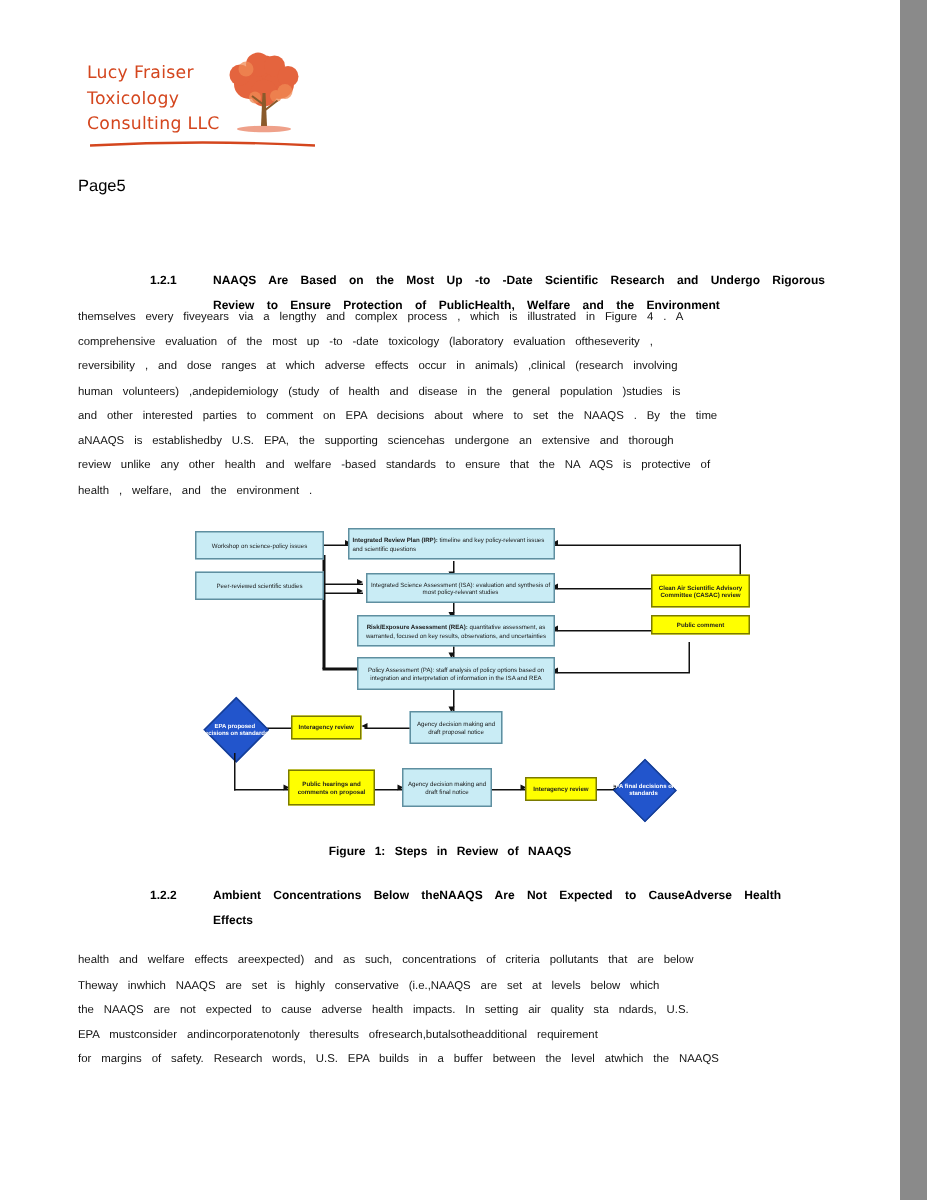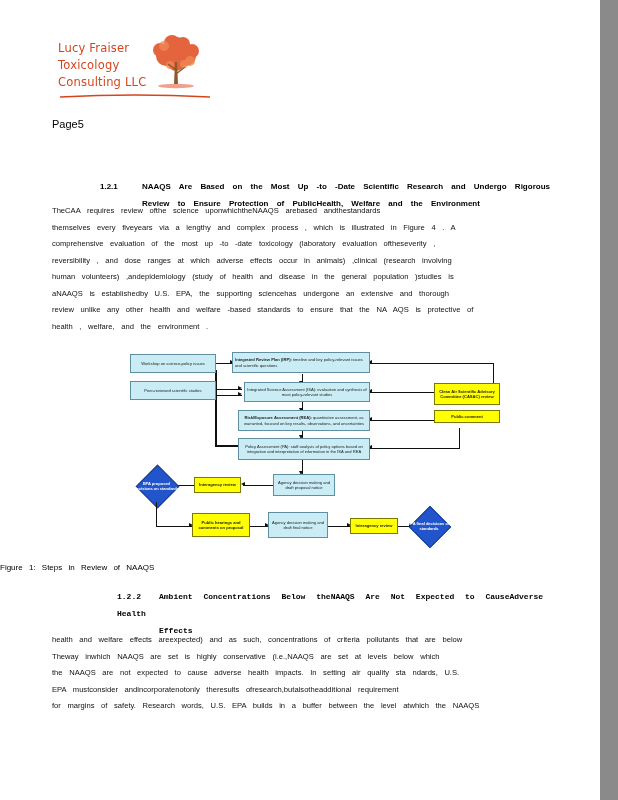--- a/index.html
+++ b/index.html
@@ -76,21 +76,21 @@
   .heading .htxt {
     display: inline;
     word-spacing: 6px;
   }
   .heading-indent {
     display: block;
     margin-left: 42px;
     word-spacing: 6px;
   }
   #heading-121 { left: 100px; top: 147px; width: 460px; margin-top: 31px; }
-  #heading-122 { left: 117px; top: 588px; width: 460px; font-family: Liberation Mono, monospace; }
+  #heading-122 { left: 100px; top: 588px; width: 460px; }
 
   
   .para {
     position: absolute;
     left: 52px;
     width: 514px;
     font-size: 7.6px;
     line-height: 16.5px;
     color: #111;
     text-align: justify;
@@ -150,22 +150,23 @@
     width: 0; height: 0;
   }
   .arrow-r { border-top: 2.6px solid transparent; border-bottom: 2.6px solid transparent; border-left: 4px solid #111; }
   .arrow-l { border-top: 2.6px solid transparent; border-bottom: 2.6px solid transparent; border-right: 4px solid #111; }
   .arrow-d { border-left: 2.6px solid transparent; border-right: 2.6px solid transparent; border-top: 4px solid #111; }
 
   .fig-caption {
     position: absolute;
     left: 0; right: 0;
     top: 563px;
+    text-align: center;
     font-size: 8px;
-    font-weight: normal;
+    font-weight: bold;
     word-spacing: 4px;
     color: #000;
   }
 </style>
 </head>
 <body>
 
 <div class="page">
 
   <div class="logo">
@@ -201,25 +202,25 @@
   </div>
 
   <div class="page-num">Page5</div>
 
   <div class="heading" id="heading-121">
     <span class="num">1.2.1</span><span class="htxt">NAAQS Are Based on the Most Up -to -Date Scientific Research and Undergo Rigorous</span>
     <span class="heading-indent">Review to Ensure Protection of PublicHealth, Welfare and the Environment</span>
   </div>
 
   <div class="para" id="para-1">
-    <span class="ln">TheCAA requires review ofthe science uponwhichtheNAAQS arebased andthestandards</span>
     <span class="ln">themselves every fiveyears via a lengthy and complex process , which is illustrated in Figure 4 . A</span>
     <span class="ln">comprehensive evaluation of the most up -to -date toxicology (laboratory evaluation oftheseverity ,</span>
     <span class="ln">reversibility , and dose ranges at which adverse effects occur in animals) ,clinical (research involving</span>
     <span class="ln">human volunteers) ,andepidemiology (study of health and disease in the general population )studies is</span>
+    <span class="ln">and other interested parties to comment on EPA decisions about where to set the NAAQS . By the time</span>
     <span class="ln">aNAAQS is establishedby U.S. EPA, the supporting sciencehas undergone an extensive and thorough</span>
     <span class="ln">review unlike any other health and welfare -based standards to ensure that the NA AQS is protective of</span>
     <span class="ln">health , welfare, and the environment .</span>
   </div>
 
   <div class="figure">
 
     <div class="fig-line" style="left:98px; top:13px; width:16px; height:1px;"></div>
     <div class="fig-arrow arrow-r" style="left:112px; top:10.4px;"></div>
 

